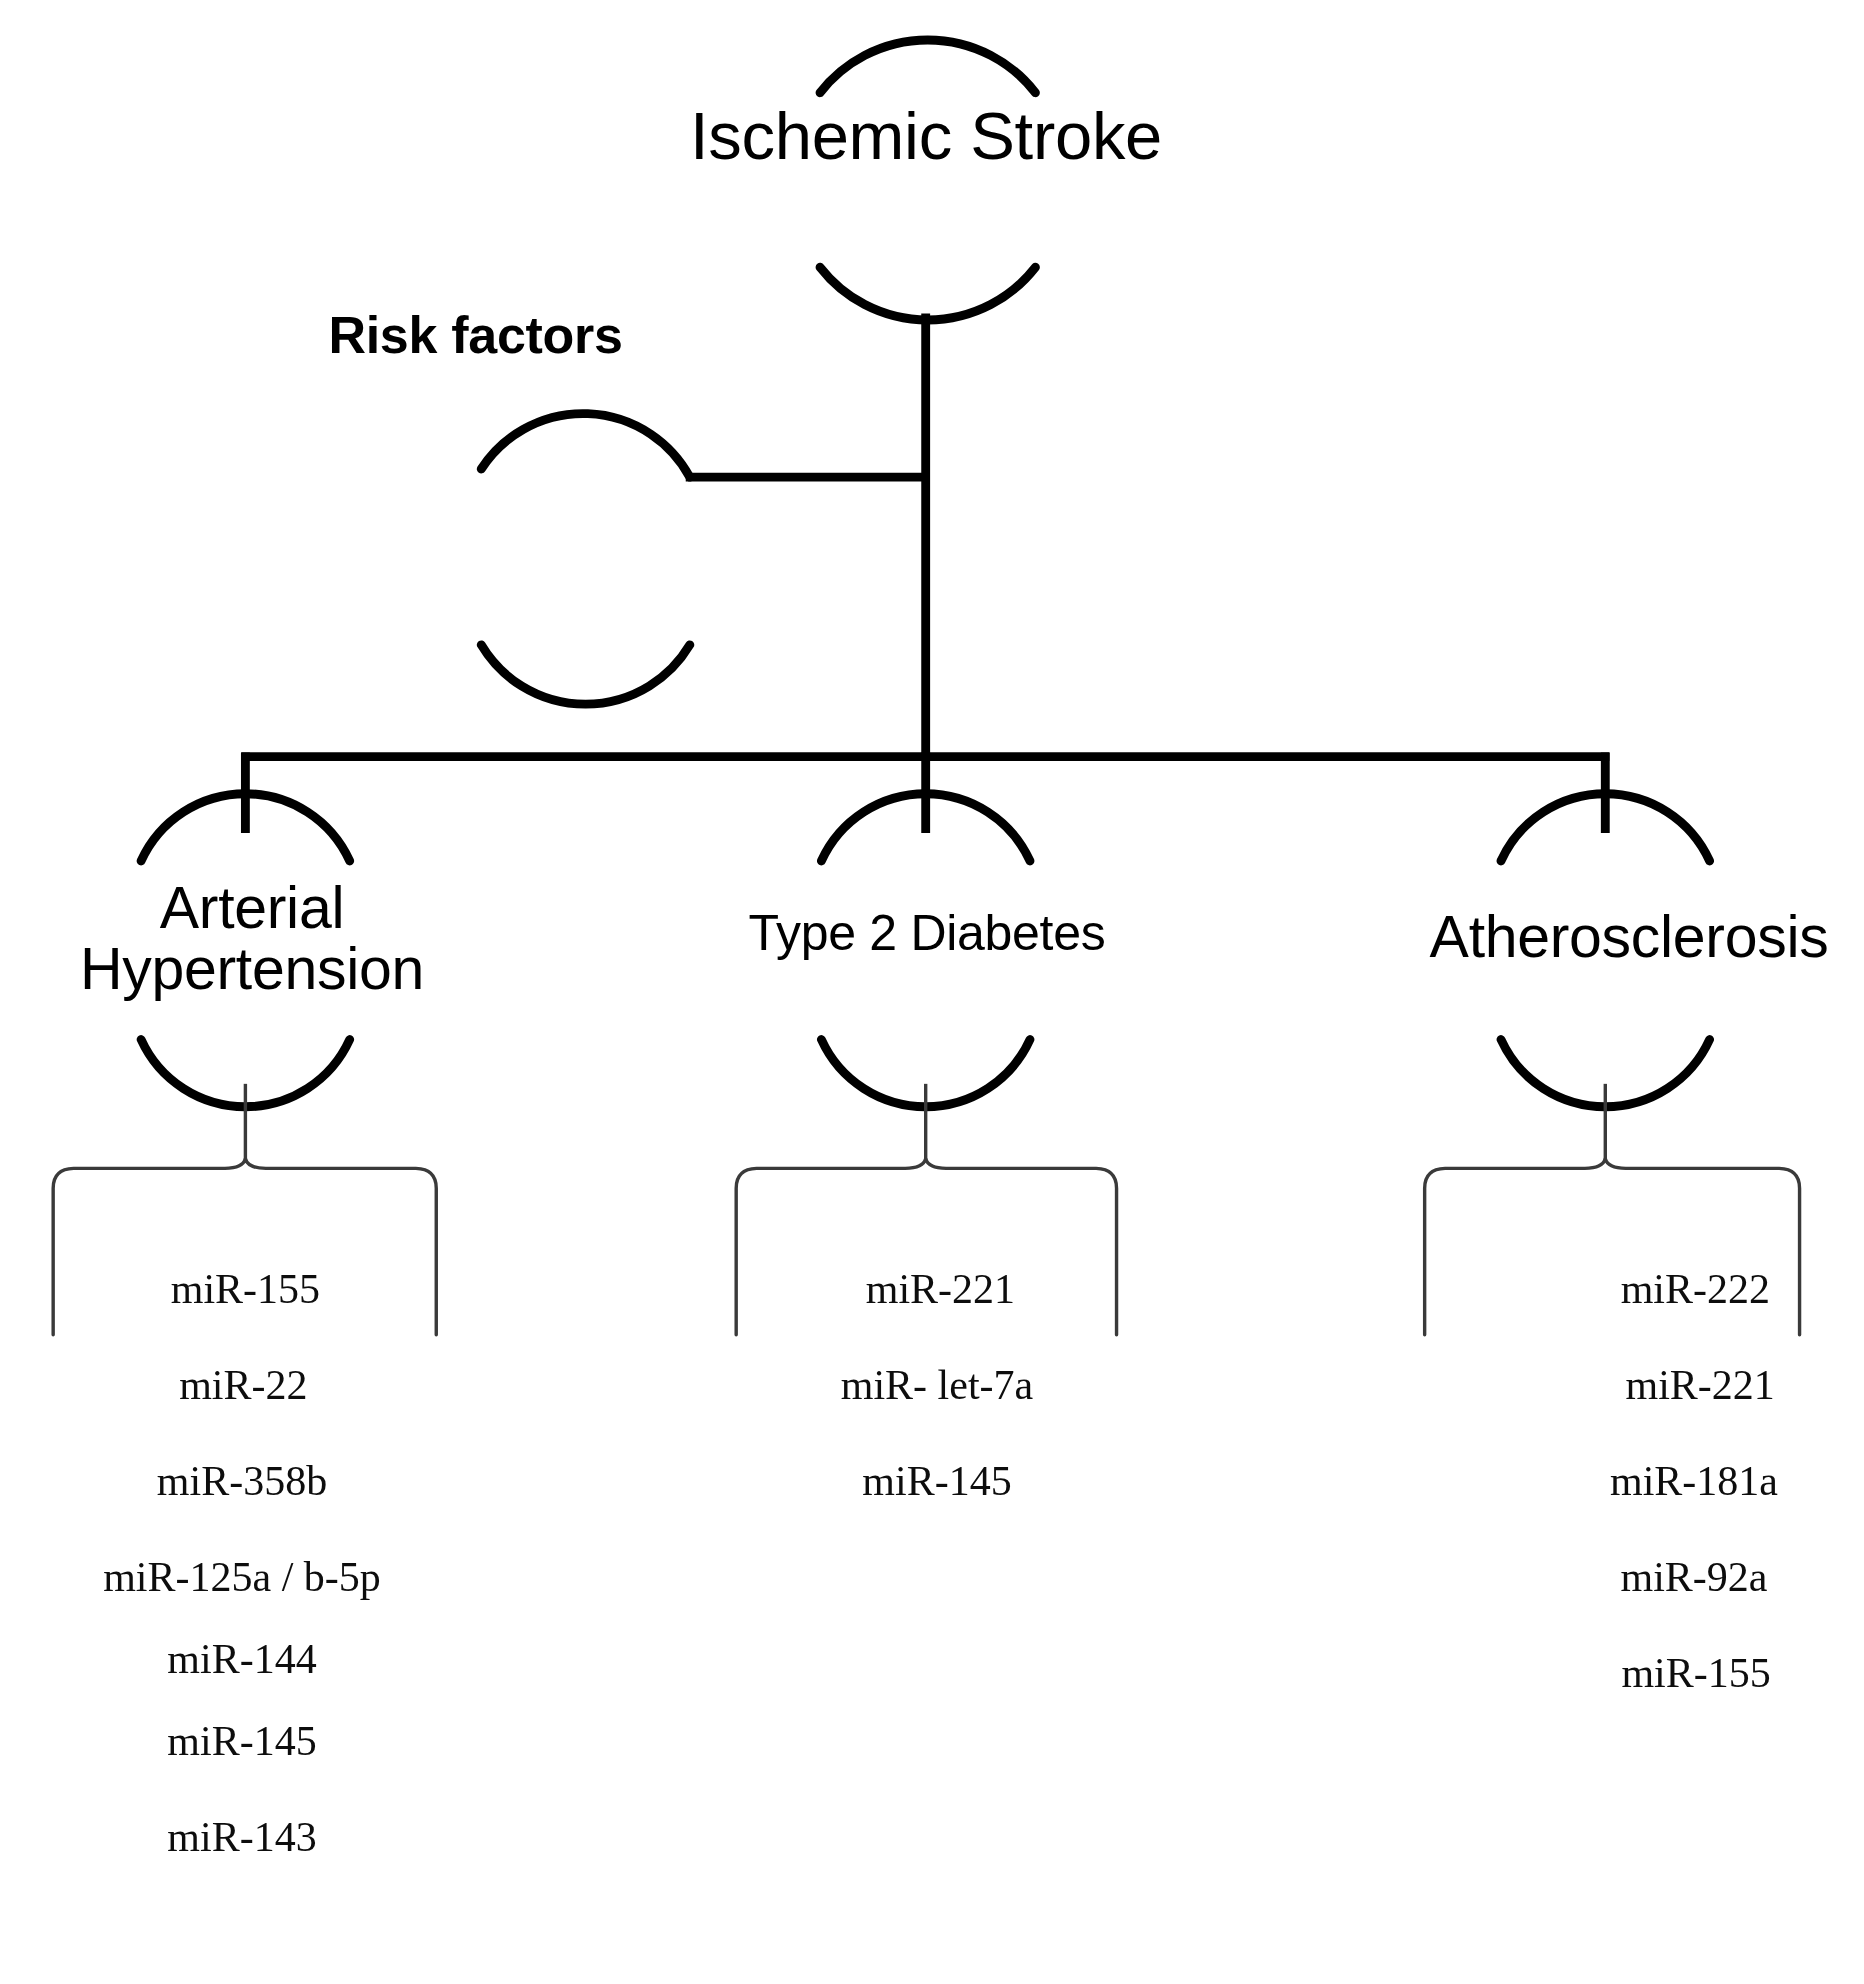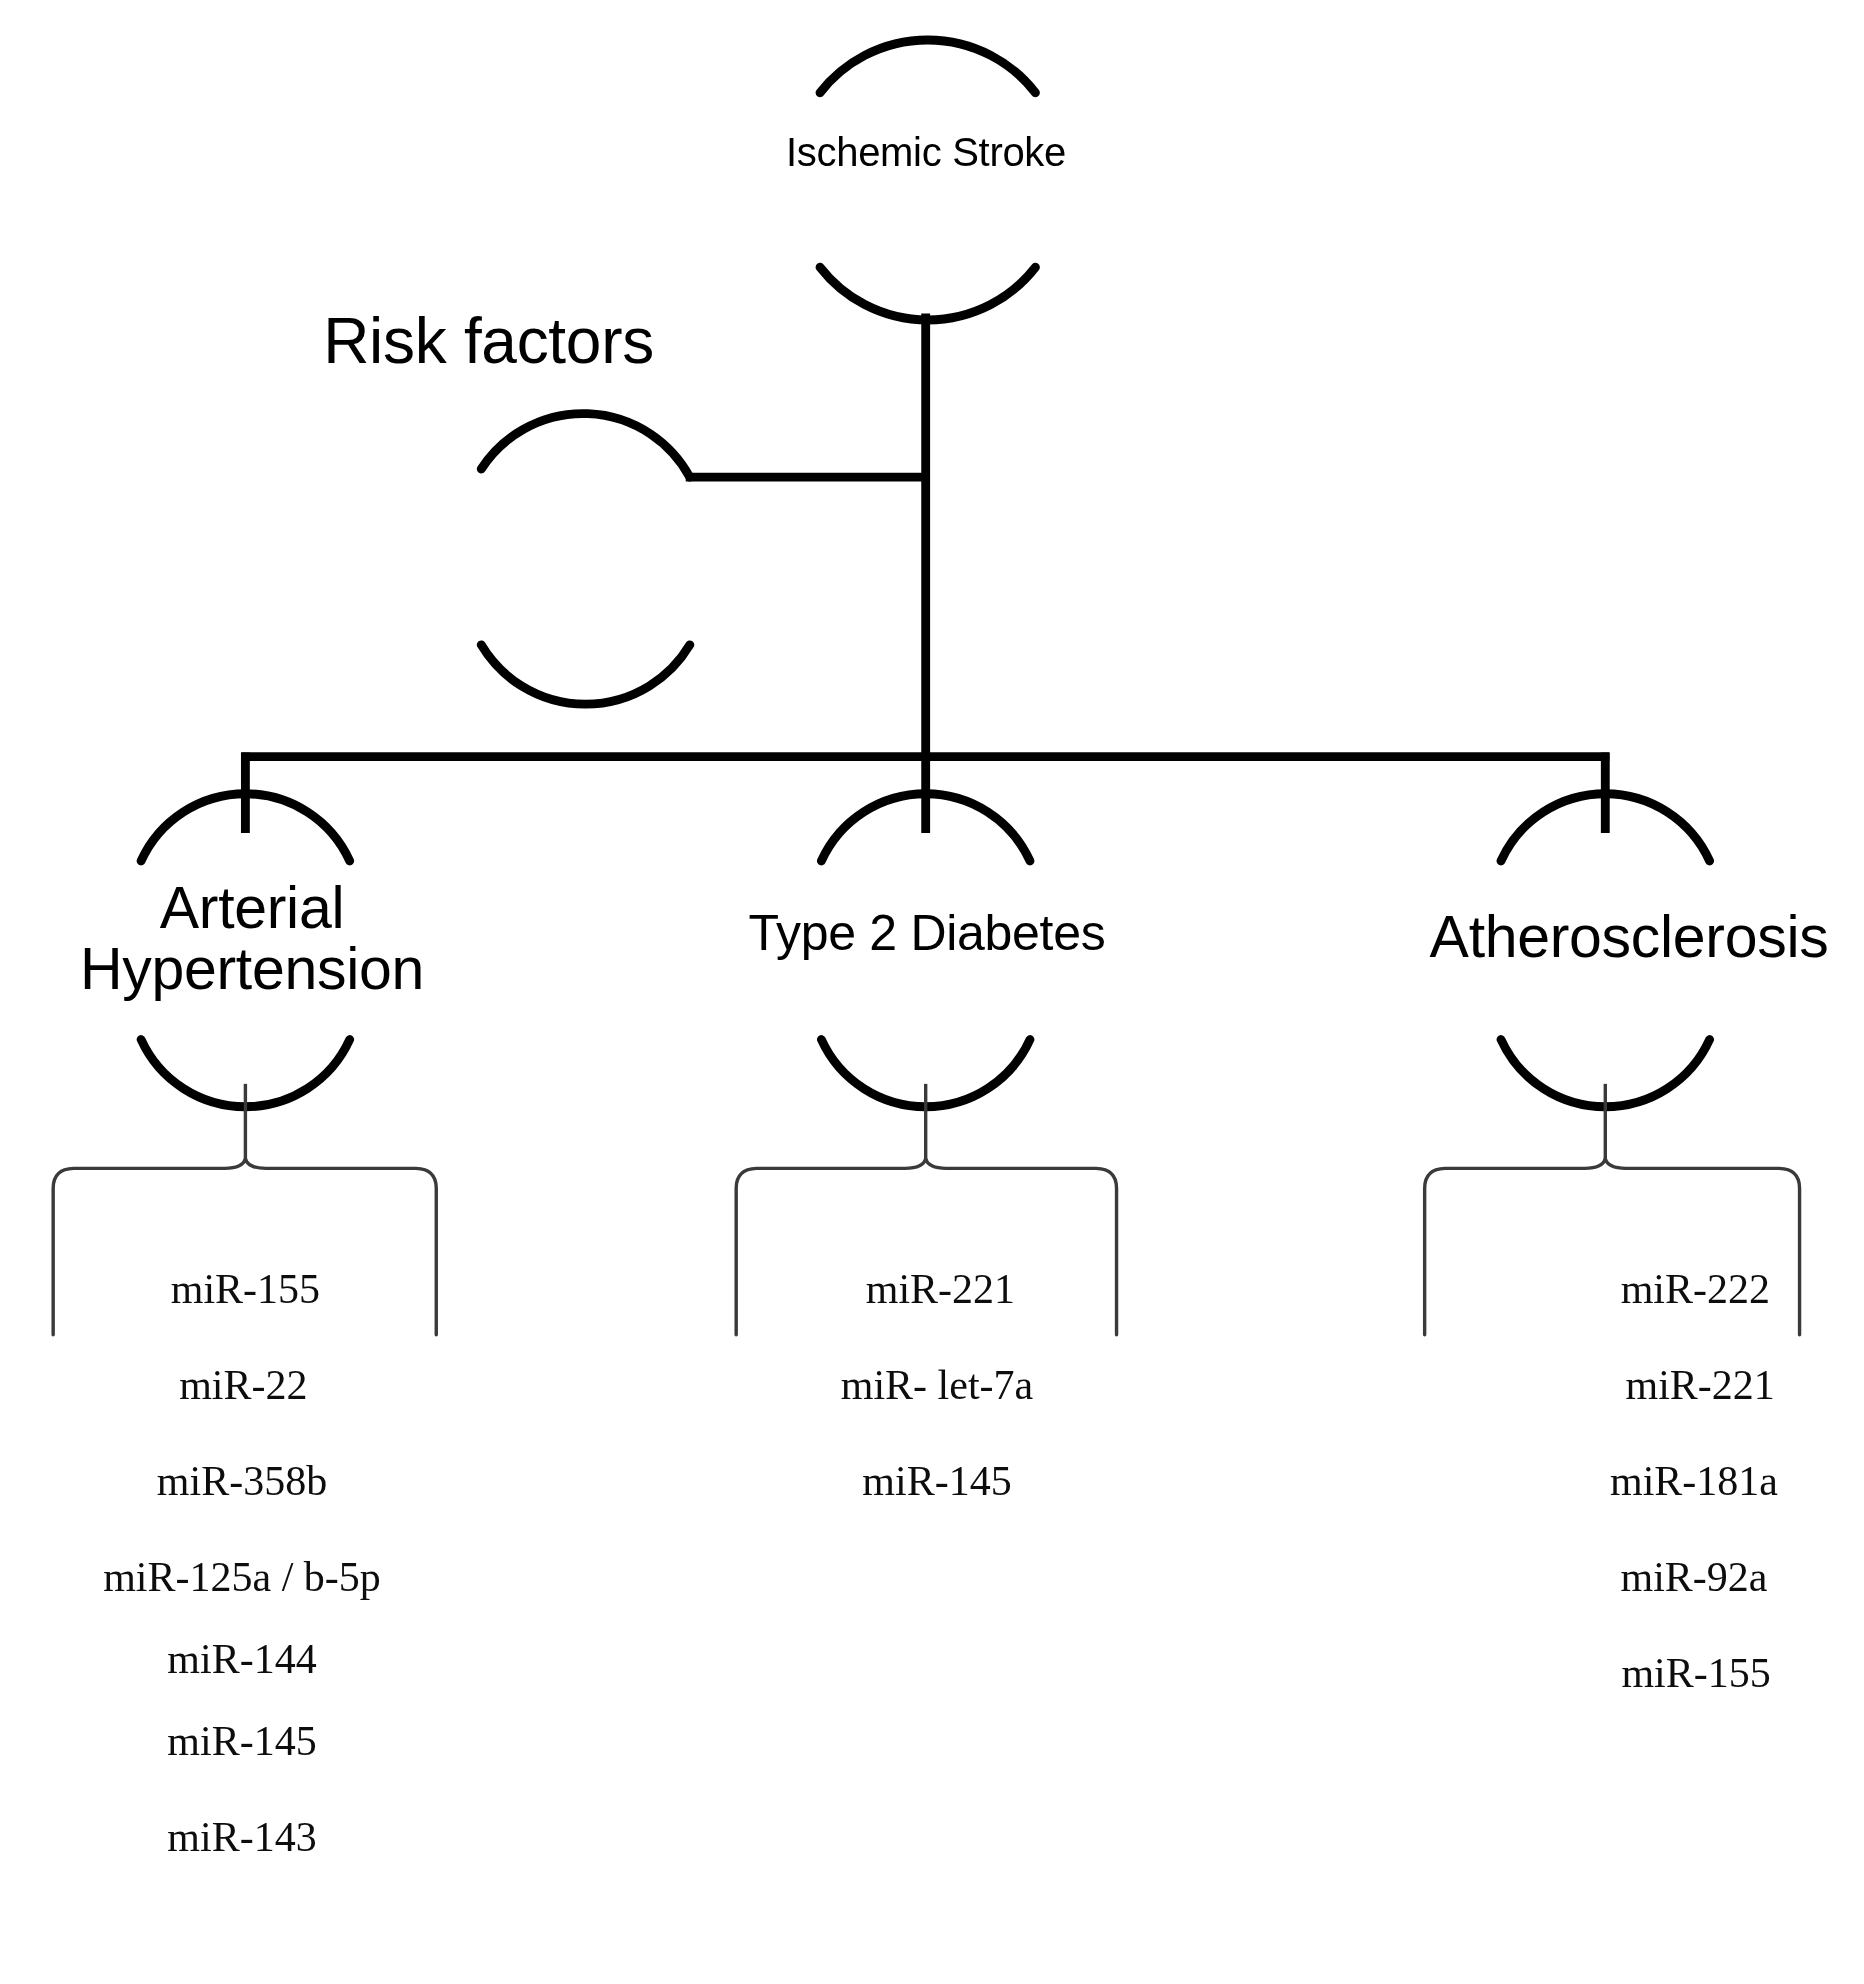--- a/index.html
+++ b/index.html
@@ -32,28 +32,28 @@
     font-weight: 400;
     color: #000000;
     line-height: 1.04;
     white-space: pre;
     letter-spacing: -0.3px;
   }
   #node-root-label {
     left: 592px;
     top: 101px;
     width: 668px;
-    font-size: 40px;
-    margin-top: 31px;
+    font-size: 67px;
   }
   #node-risk-label {
-    left: 168px;
+    left: 155px;
     top: 308px;
     width: 641px;
-    font-size: 64px;
+    font-size: 52px;
+    font-weight: bold;
   }
   #node-ah-label {
     left: -41px;
     top: 878px;
     width: 586px;
     font-size: 59px;
   }
   #node-t2d-label {
     left: 600px;
     top: 907px;

